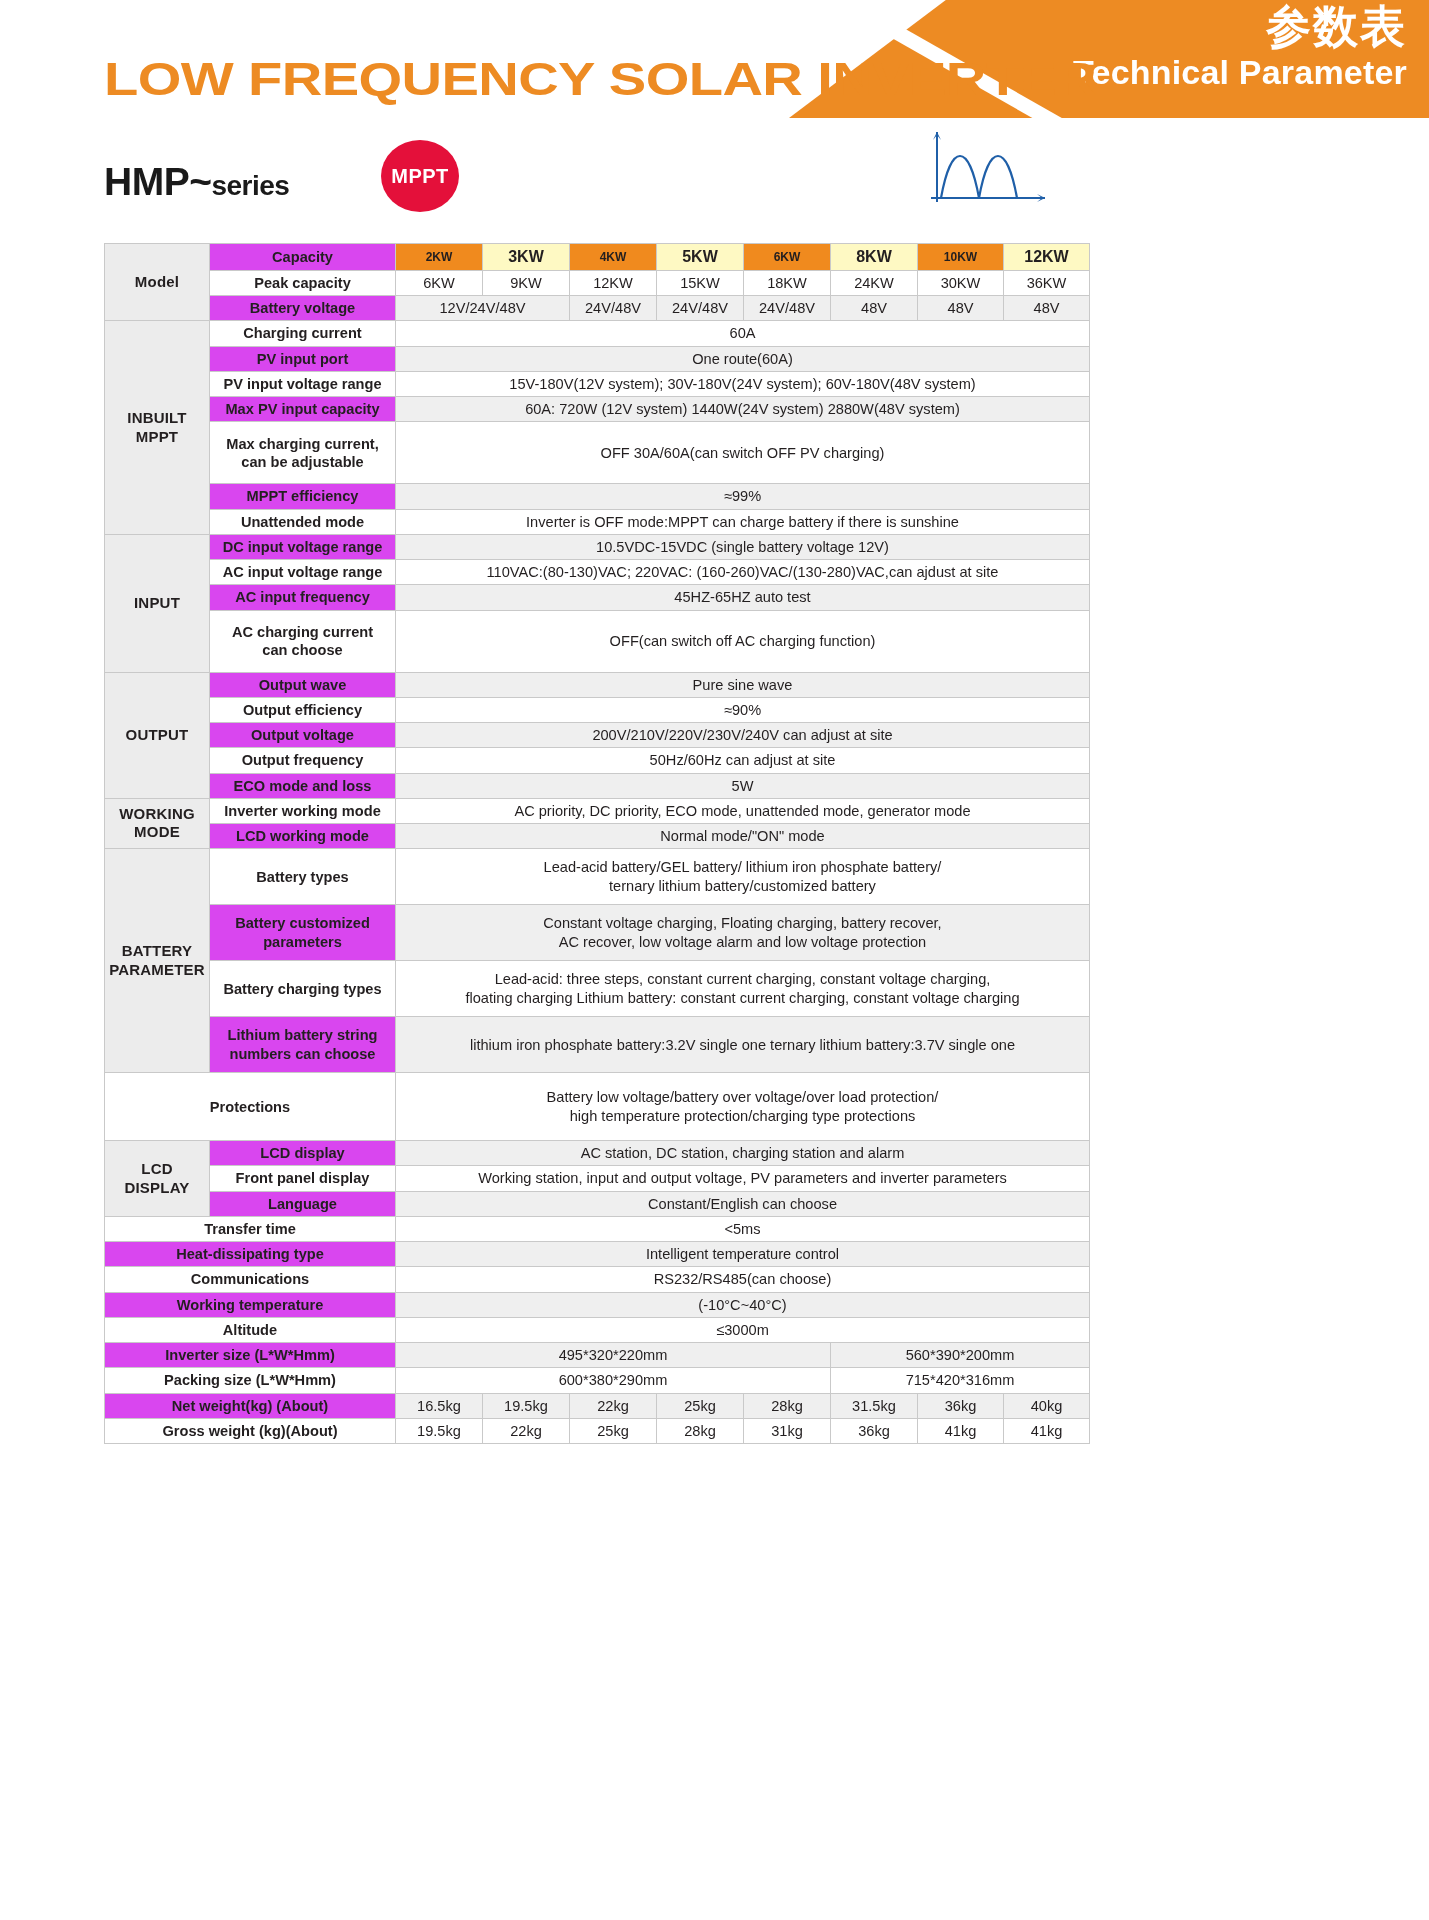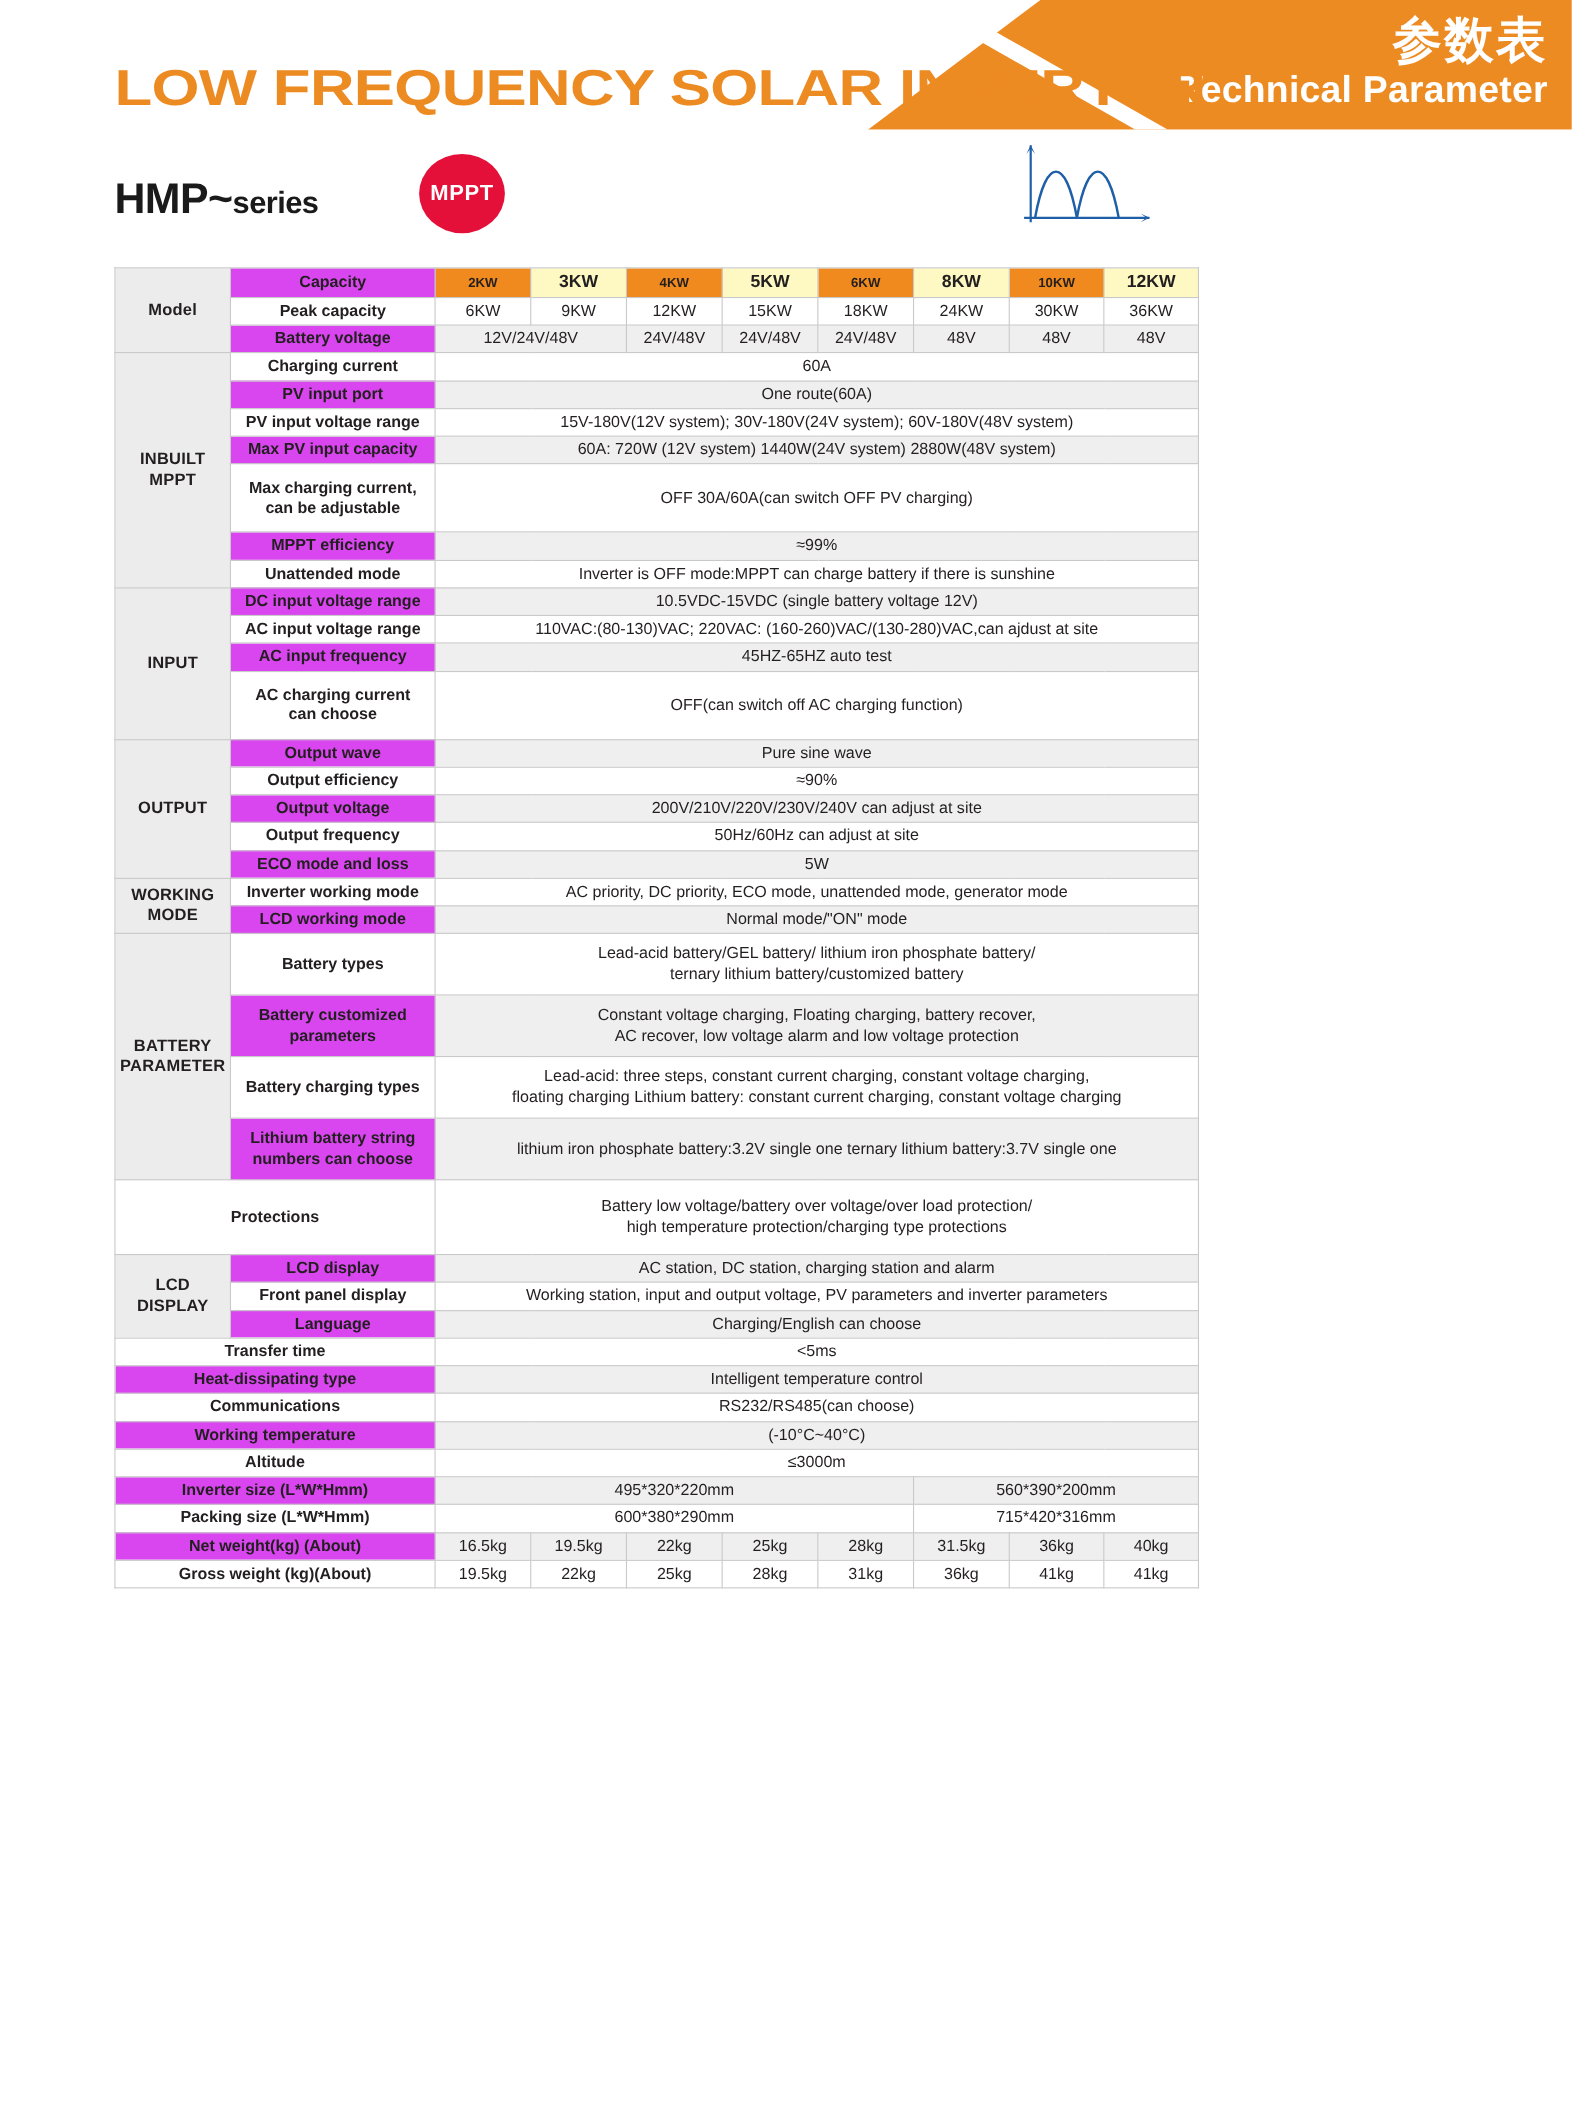--- a/index.html
+++ b/index.html
@@ -21,21 +21,21 @@
     position:absolute;top:0;left:0;width:100%;height:100%;
     background:#ED8B23;
     clip-path:polygon(24.5% 0%, 100% 0%, 100% 100%, 0% 100%);
   }
   .banner .slash{
     position:absolute;top:0;left:36px;width:100%;height:100%;
     background:#ffffff;
     clip-path:polygon(0% 0%, 4.6% 0%, 37% 100%, 32.4% 100%);
   }
   .banner .btxt{
-    position:absolute;right:22px;top:14px;text-align:right;color:#fff;
+    position:absolute;right:22px;top:4px;text-align:right;color:#fff;
     line-height:1.0;
   }
   .banner .cn{
     font-size:45px;font-weight:700;letter-spacing:2px;
     font-family:"DejaVu Sans",sans-serif;
     display:block;
   }
   .banner .en{
     font-size:34px;font-weight:700;display:block;margin-top:6px;
     letter-spacing:.2px;
@@ -307,21 +307,21 @@
       </td>
       <td class="lbl alt">LCD display</td>
       <td class="val alt" colspan="8">AC station, DC station, charging station and alarm</td>
     </tr>
     <tr>
       <td class="lbl">Front panel display</td>
       <td class="val" colspan="8">Working station, input and output voltage, PV parameters and inverter parameters</td>
     </tr>
     <tr>
       <td class="lbl alt">Language</td>
-      <td class="val alt" colspan="8">Charging/English can choose</td>
+      <td class="val alt" colspan="8">Constant/English can choose</td>
     </tr>
 
     <tr>
       <td class="lbl" colspan="2">Transfer time</td>
       <td class="val" colspan="8">&lt;5ms</td>
     </tr>
     <tr>
       <td class="lbl alt" colspan="2">Heat-dissipating type</td>
       <td class="val alt" colspan="8">Intelligent temperature control</td>
     </tr>

